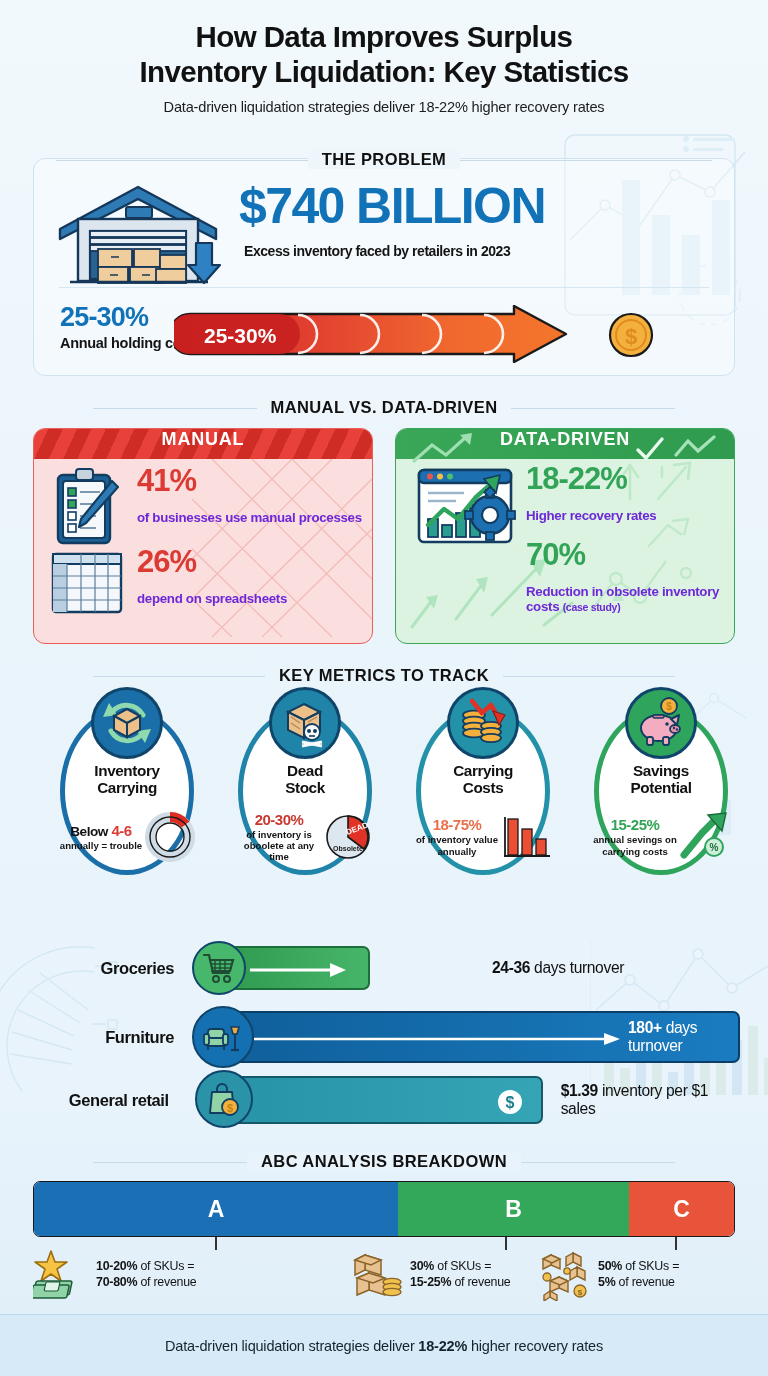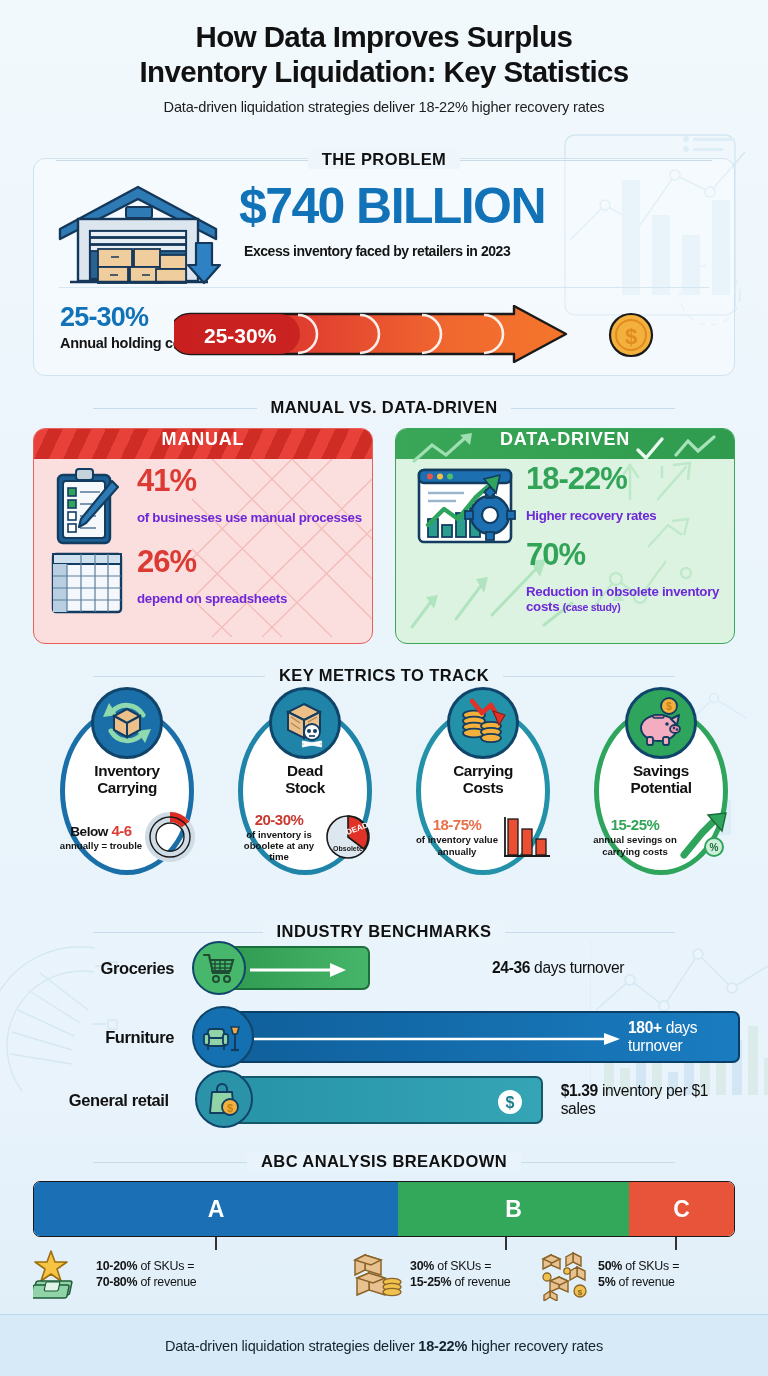--- a/index.html
+++ b/index.html
@@ -587,23 +587,20 @@
         <svg class="mviz" viewBox="0 0 52 52">
           <polyline points="6,44 24,22 38,8" fill="none" stroke="#2fa45c" stroke-width="7" stroke-linejoin="round" stroke-linecap="round"></polyline>
           <polygon points="30,4 48,2 44,20" fill="#2fa45c" stroke="#1a6b3a" stroke-width="1.4"></polygon>
           <circle cx="36" cy="36" r="9" fill="#cdeed9" stroke="#2fa45c" stroke-width="2"></circle>
           <text x="36" y="40" text-anchor="middle" font-family="Liberation Sans, sans-serif" font-size="10" font-weight="bold" fill="#1a6b3a">%</text>
         </svg>
       </div>
     </div>
   </div>
 
-  <div class="sechead narrow" style="position:absolute; left:33px; top:922px; width:702px;">
-    <span style="background:#eaf4fb;">INDUSTRY BENCHMARKS</span>
-  </div>
 
   <div class="bench">
 
     <div class="brow" style="top:28px;">
       <div class="blabel" style="width:146px;">Groceries</div>
       <div style="position:relative; width:290px; margin-left:18px;">
         <div class="bbar" style="background:linear-gradient(90deg,#2f9a50,#46b56a); height:44px; width:150px; margin-left:28px; border:2px solid #1c6f39;">
           <svg style="position:absolute;left:28px;top:13px;" width="100" height="18">
             <line x1="0" y1="9" x2="82" y2="9" stroke="#fff" stroke-width="3"></line>
             <polygon points="80,2 96,9 80,16" fill="#fff"></polygon>

